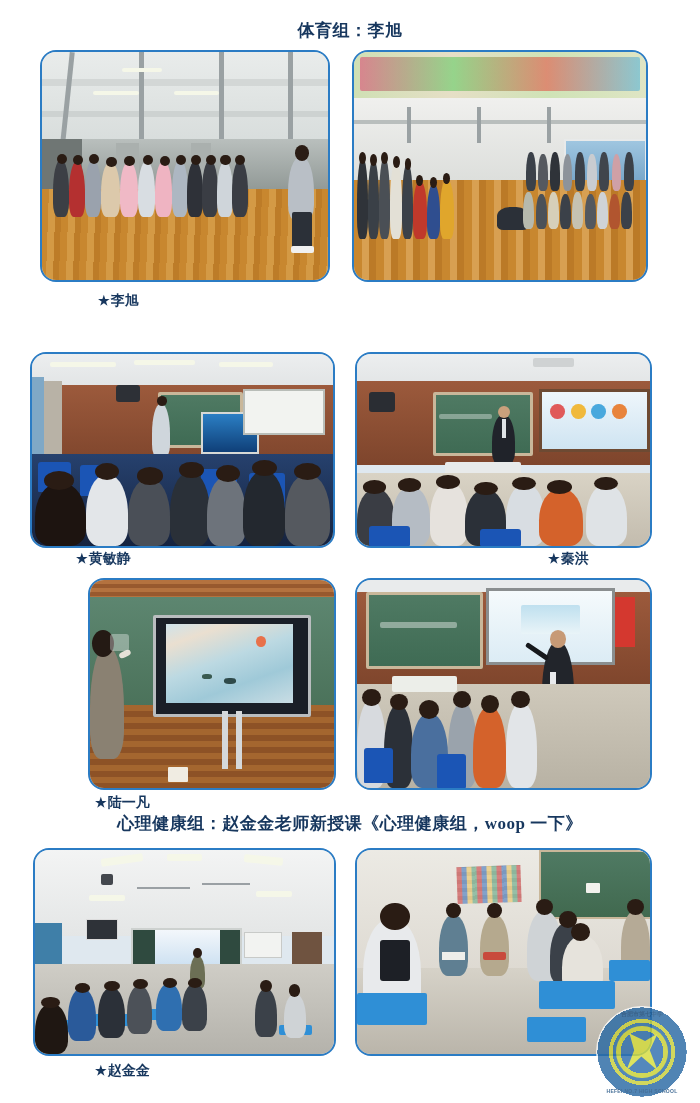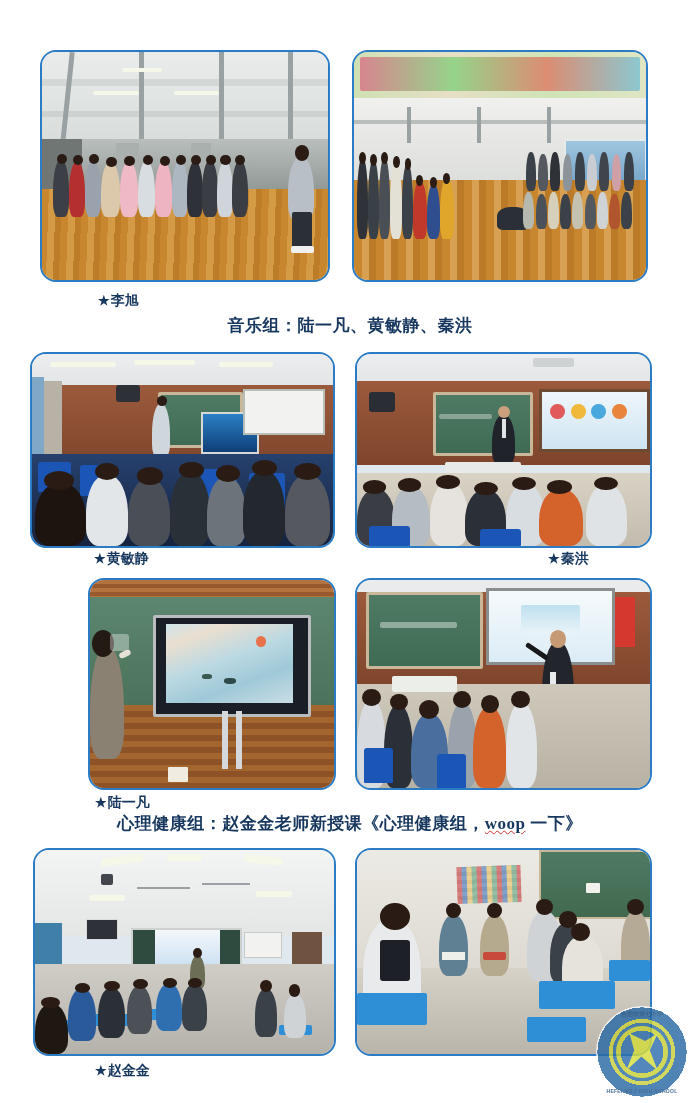--- a/index.html
+++ b/index.html
@@ -28,21 +28,20 @@
     color: #17375e;
     font-size: 17px;
     letter-spacing: 0.5px;
     line-height: 1.2;
     font-family: "Liberation Serif", "DejaVu Serif", serif;
   }
   .heading-1 { position: absolute; left: 0; top: 21px; width: 700px; }
   .heading-2 { position: absolute; left: 0; top: 316px; width: 700px; }
   .heading-3 { position: absolute; left: 0; top: 814px; width: 700px; font-size: 17px;}
   .spell-error {
-    text-decoration: underline;
     text-decoration-style: wavy;
     text-decoration-color: #d0342c;
     text-decoration-thickness: 1px;
   }
 
   
   .photo {
     position: absolute;
     border: 2px solid #2b7cc4;
     border-radius: 16px;
@@ -116,20 +115,21 @@
     font-family:"Liberation Sans", sans-serif;
   }
   .wm-text-top { top:4px; }
   .wm-text-bottom { bottom:4px; font-size:5px; letter-spacing:0.3px;}
 </style>
 </head>
 <body>
 
 <div class="page">
 
+  <div class="section-heading heading-1">体育组：李旭</div>
 
   <div class="photo" style="left:40px; top:50px; width:290px; height:232px;">
     <div class="scene">
       <div class="gym-ceiling"></div>
 
       <div class="beam" style="left:0; top:12%; width:100%; height:7px; background:#d3d7d6;"></div>
       <div class="beam" style="left:0; top:26%; width:100%; height:6px; background:#cdd2d1;"></div>
       <div class="beam" style="left:8%; top:0; width:5px; height:40%; background:#9aa1a3; transform:rotate(6deg);"></div>
       <div class="beam" style="left:34%; top:0; width:5px; height:38%; background:#9aa1a3;"></div>
       <div class="beam" style="left:62%; top:0; width:5px; height:38%; background:#9aa1a3;"></div>
@@ -235,21 +235,20 @@
         <div class="person" style="left:70%; top:46%; width:9%; height:38%; background:#b1552f;"></div>
         <div class="person" style="left:80%; top:44%; width:9%; height:40%; background:#3b4149;"></div>
       </div>
     </div>
   </div>
 
   <div class="caption" style="left:98px; top:292px;">
     <span class="star">★</span><span>李旭</span>
   </div>
 
-  <div class="section-heading heading-2">音乐组：陆一凡、黄敏静、秦洪</div>
 
   <div class="photo" style="left:30px; top:352px; width:305px; height:196px;">
     <div class="scene">
       <div class="cr-ceiling"></div>
       <div class="light" style="left:6%; top:4%; width:22%; height:5px;"></div>
       <div class="light" style="left:34%; top:3%; width:20%; height:5px;"></div>
       <div class="light" style="left:62%; top:4%; width:18%; height:5px;"></div>
       <div class="cr-wallwood"></div>
       <div style="position:absolute; left:0; top:14%; width:10%; height:46%; background:#b8b2a6;"></div>
       <div style="position:absolute; left:0; top:12%; width:4%; height:48%; background:#7fa8c6;"></div>
@@ -323,21 +322,21 @@
         <div class="person" style="left:62%; top:32%; width:15%; height:68%; background:#d4622b;"></div>
         <div class="head" style="left:65%; top:22%; width:8.5%; height:16%;"></div>
         <div class="person" style="left:78%; top:28%; width:14%; height:72%; background:#dfe3e6;"></div>
         <div class="head" style="left:81%; top:18%; width:8%; height:16%;"></div>
         <div class="chair" style="left:4%; top:76%; width:14%; height:24%;"></div>
         <div class="chair" style="left:42%; top:80%; width:14%; height:20%;"></div>
       </div>
     </div>
   </div>
 
-  <div class="caption" style="left:94px; top:550px;">
+  <div class="caption" style="left:76px; top:550px;">
     <span class="star">★</span><span>黄敏静</span>
   </div>
   <div class="caption" style="left:548px; top:550px;">
     <span class="star">★</span><span>秦洪</span>
   </div>
 
   <div class="photo" style="left:88px; top:578px; width:248px; height:212px;">
     <div class="scene">
       <div style="position:absolute; left:0; top:0; right:0; height:10%;
                   background:repeating-linear-gradient(#b4723f 0 4px,#98592e 4px 8px);"></div>

